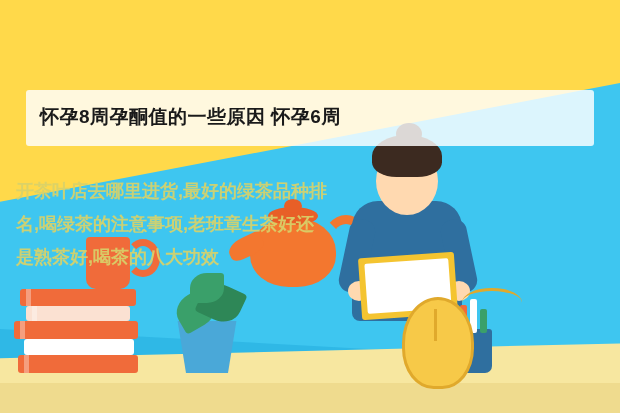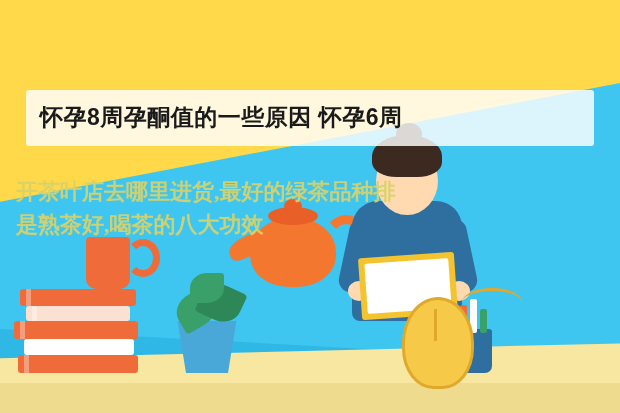--- a/index.html
+++ b/index.html
@@ -196,39 +196,38 @@
     position: absolute;
     left: 26px;
     top: 90px;
     width: 568px;
     background: rgba(255,255,255,.82);
     border-radius: 3px;
     padding: 10px 14px 12px 14px;
     box-sizing: border-box;
   }
   .title-card .line {
-    font-size: 23px;
+    font-size: 19px;
     font-weight: bold;
     color: #1a1a1a;
     line-height: 34px;
     letter-spacing: .5px;
     white-space: nowrap;
   }
   .subtitle {
     position: absolute;
     left: 16px;
     top: 175px;
     width: 592px;
-    font-size: 22px;
+    font-size: 18px;
     font-weight: bold;
     line-height: 33px;
     color: #d8d26a;
     text-align: center;
     opacity: .92;
-    font-family: Liberation Serif, serif;
   }
   .subtitle .l1 { text-align: left; }
   .subtitle .l2 { text-align: left; }
   .subtitle .l3 { text-align: left; }
 </style>
 </head>
 <body>
 
 <div id="stage">
 
@@ -277,16 +276,17 @@
   <div class="mouse-body" style="left:402px; bottom:24px; width:66px; height:86px;"></div>
   <div class="mouse-line" style="left:434px; bottom:72px; width:3px; height:32px;"></div>
   <div class="mouse-cable" style="left:462px; bottom:96px;"></div>
 
   <div class="title-card">
     <div class="line">怀孕8周孕酮值的一些原因 怀孕6周</div>
   </div>
 
   <div class="subtitle">
     <div class="l1">开茶叶店去哪里进货,最好的绿茶品种排</div>
+    <div class="l2">名,喝绿茶的注意事项,老班章生茶好还</div>
     <div class="l3">是熟茶好,喝茶的八大功效</div>
   </div>
 
 </div>
 
 </body></html>

